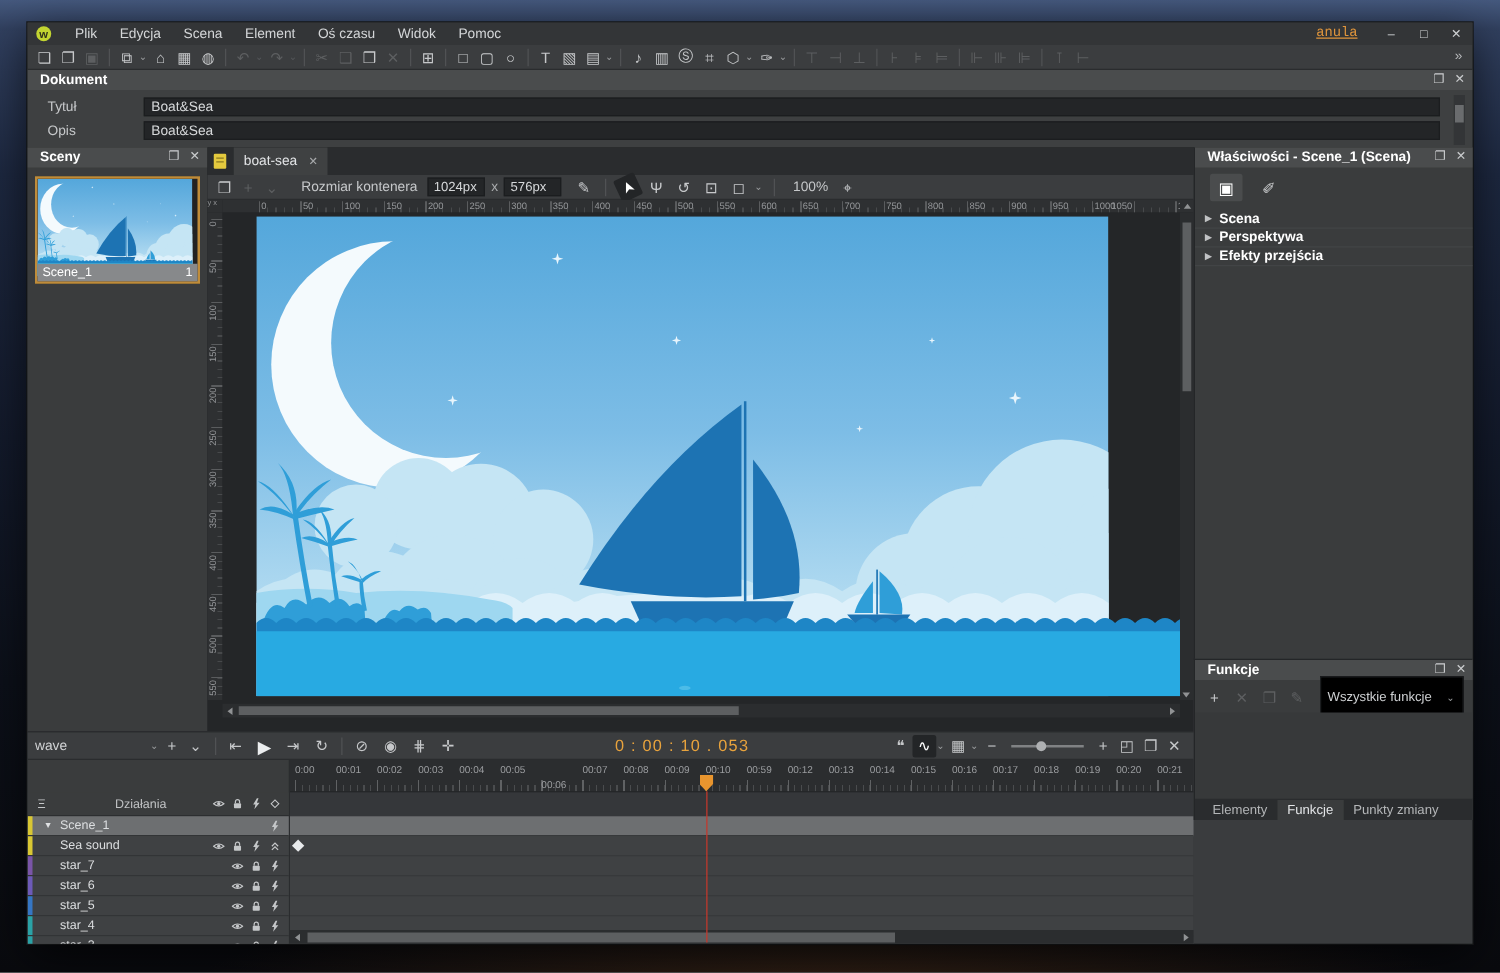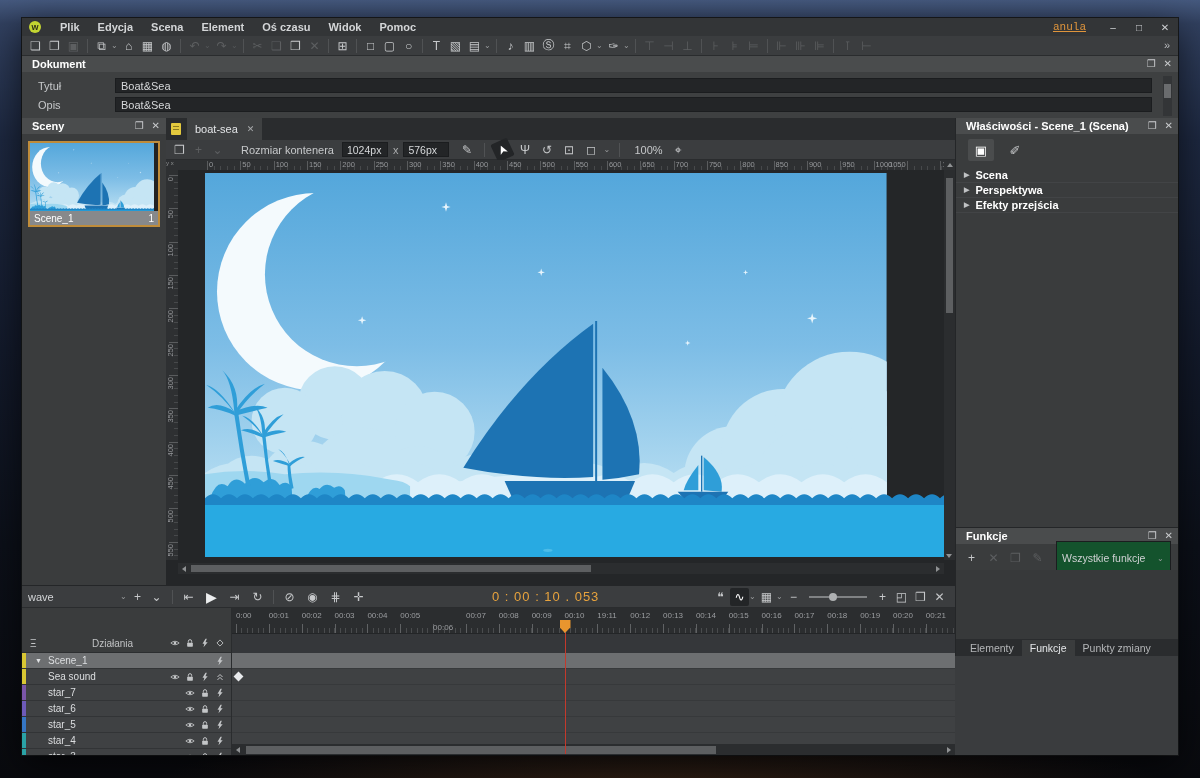--- a/index.html
+++ b/index.html
@@ -6,21 +6,21 @@
     font-family:"Liberation Sans",sans-serif;-webkit-font-smoothing:antialiased;}
   body{background:linear-gradient(180deg,#45597e 0%,#31405f 3%,#1d2840 18%,#131a2b 45%,#0c1019 70%,#090a0e 100%);position:relative;}
   body::after{content:"";position:absolute;left:0;right:0;bottom:0;height:90px;
     background:radial-gradient(ellipse at 55% 120%,rgba(125,72,30,.38),rgba(0,0,0,0) 55%);pointer-events:none;}
   .win{position:absolute;left:22px;top:18px;width:1156px;height:737px;background:#3a3c3e;
     box-shadow:0 10px 34px rgba(0,0,0,.65),0 0 0 1px #1a1c1e;overflow:hidden;font-size:11px;color:#d2d4d6;z-index:2;}
   
   .titlebar{position:absolute;left:0;top:0;width:100%;height:18px;background:#333537;display:flex;align-items:center;}
   .logo{width:12px;height:12px;border-radius:50%;background:#c3d531;color:#30331a;font-weight:bold;font-size:9px;
     display:flex;align-items:center;justify-content:center;margin:0 10px 0 7px;}
-  .menu-item{padding:0 9px;font-size:11px;color:#d4d6d8;line-height:18px;cursor:default;font-weight:bold;}
+  .menu-item{padding:0 9px;font-size:11px;color:#d4d6d8;line-height:18px;cursor:default;}
   .tb-right{margin-left:auto;display:flex;align-items:center;height:18px;}
   .account-link{color:#e0953c;text-decoration:underline;font-size:11px;margin-right:14px;font-family:Liberation Mono, monospace;}
   .wctl{width:26px;height:18px;display:flex;align-items:center;justify-content:center;color:#cfd1d3;font-size:10px;}
   
   .toolbar{position:absolute;left:0;top:18px;width:100%;height:20px;background:#3b3d3f;border-bottom:1px solid #2a2c2e;
     display:flex;align-items:center;padding-left:4px;box-sizing:border-box;}
   .tbi{width:19px;height:18px;display:inline-flex;align-items:center;justify-content:center;color:#c6c8ca;font-size:12px;flex:none;}
   .tbi.dis{color:#5d5f61;}
   .tbi.sel{background:#232527;border-radius:2px;color:#fff;}
   .chv{font-size:8px;color:#9a9c9e;width:8px;flex:none;}
@@ -92,21 +92,21 @@
   .rightcol{position:absolute;left:933px;top:0;width:223px;height:100%;background:#3a3c3d;border-left:1px solid #242628;}
   .prop-tabs{position:absolute;left:0;top:18px;width:100%;height:28px;display:flex;align-items:center;gap:8px;padding-left:12px;box-sizing:border-box;}
   .ptab{width:26px;height:22px;display:flex;align-items:center;justify-content:center;color:#c9cbcd;font-size:13px;}
   .ptab.sel{background:#4a4c4d;border-radius:2px;color:#fff;}
   .prop-sections{position:absolute;left:0;top:50px;width:100%;}
   .psec{height:14px;display:flex;align-items:center;gap:6px;padding-left:8px;color:#fff;font-weight:bold;font-size:11px;border-bottom:1px solid #424446;}
   .psec .tri{color:#c0c2c4;font-size:7px;}
   
   .funkcje{position:absolute;left:933px;top:509px;width:223px;height:128px;background:#3a3c3d;border-left:1px solid #242628;border-top:1px solid #242628;}
   .fn-toolbar{position:absolute;left:0;top:18px;width:100%;height:24px;display:flex;align-items:center;padding-left:6px;box-sizing:border-box;}
-  .fn-dd{position:absolute;left:100px;right:8px;height:16px;background:#14532d;border:1px solid #1b1d1f;color:#cfd1d3;
+  .fn-dd{position:absolute;left:100px;right:8px;height:16px;background:#000000;border:1px solid #1b1d1f;color:#cfd1d3;
     font-size:10.5px;display:flex;align-items:center;padding:16px 5px;box-sizing:border-box;}
   .fn-dd .chv{margin-left:auto;}
   .fn-content{position:absolute;left:0;top:42px;width:100%;height:69px;background:#37393a;}
   .fn-tabs{position:absolute;left:0;bottom:0;width:100%;height:17px;background:#2a2c2e;display:flex;align-items:flex-end;padding-left:6px;box-sizing:border-box;}
   .fn-tab{height:16px;line-height:16px;padding:0 8px;color:#b4b6b8;font-size:10.5px;}
   .fn-tab.active{background:#3a3c3d;color:#e4e6e8;}
   
   .timeline{position:absolute;left:0;top:567px;width:933px;height:170px;background:#3f4143;overflow:hidden;border-top:1px solid #242628;}
   .tl-toolbar{position:absolute;left:0;top:0;width:100%;height:22px;background:#3b3d3f;border-bottom:1px solid #2a2c2e;
     display:flex;align-items:center;box-sizing:border-box;padding:0 6px;}
@@ -686,21 +686,21 @@
           <span class="tl" style="left: 36.85px;">00:01</span>
           <span class="tl" style="left: 69.7px;">00:02</span>
           <span class="tl" style="left: 102.55px;">00:03</span>
           <span class="tl" style="left: 135.4px;">00:04</span>
           <span class="tl" style="left: 168.25px;">00:05</span>
           <span class="tl" style="left: 201.1px; margin-top: 12px;">00:06</span>
           <span class="tl" style="left: 233.95px;">00:07</span>
           <span class="tl" style="left: 266.8px;">00:08</span>
           <span class="tl" style="left: 299.65px;">00:09</span>
           <span class="tl" style="left: 332.5px;">00:10</span>
-          <span class="tl" style="left: 365.35px;">19:11</span>
+          <span class="tl" style="left: 365.35px;">00:59</span>
           <span class="tl" style="left: 398.2px;">00:12</span>
           <span class="tl" style="left: 431.05px;">00:13</span>
           <span class="tl" style="left: 463.9px;">00:14</span>
           <span class="tl" style="left: 496.75px;">00:15</span>
           <span class="tl" style="left: 529.6px;">00:16</span>
           <span class="tl" style="left: 562.45px;">00:17</span>
           <span class="tl" style="left: 595.3px;">00:18</span>
           <span class="tl" style="left: 628.15px;">00:19</span>
           <span class="tl" style="left: 661px;">00:20</span>
           <span class="tl" style="left: 693.85px;">00:21</span>

